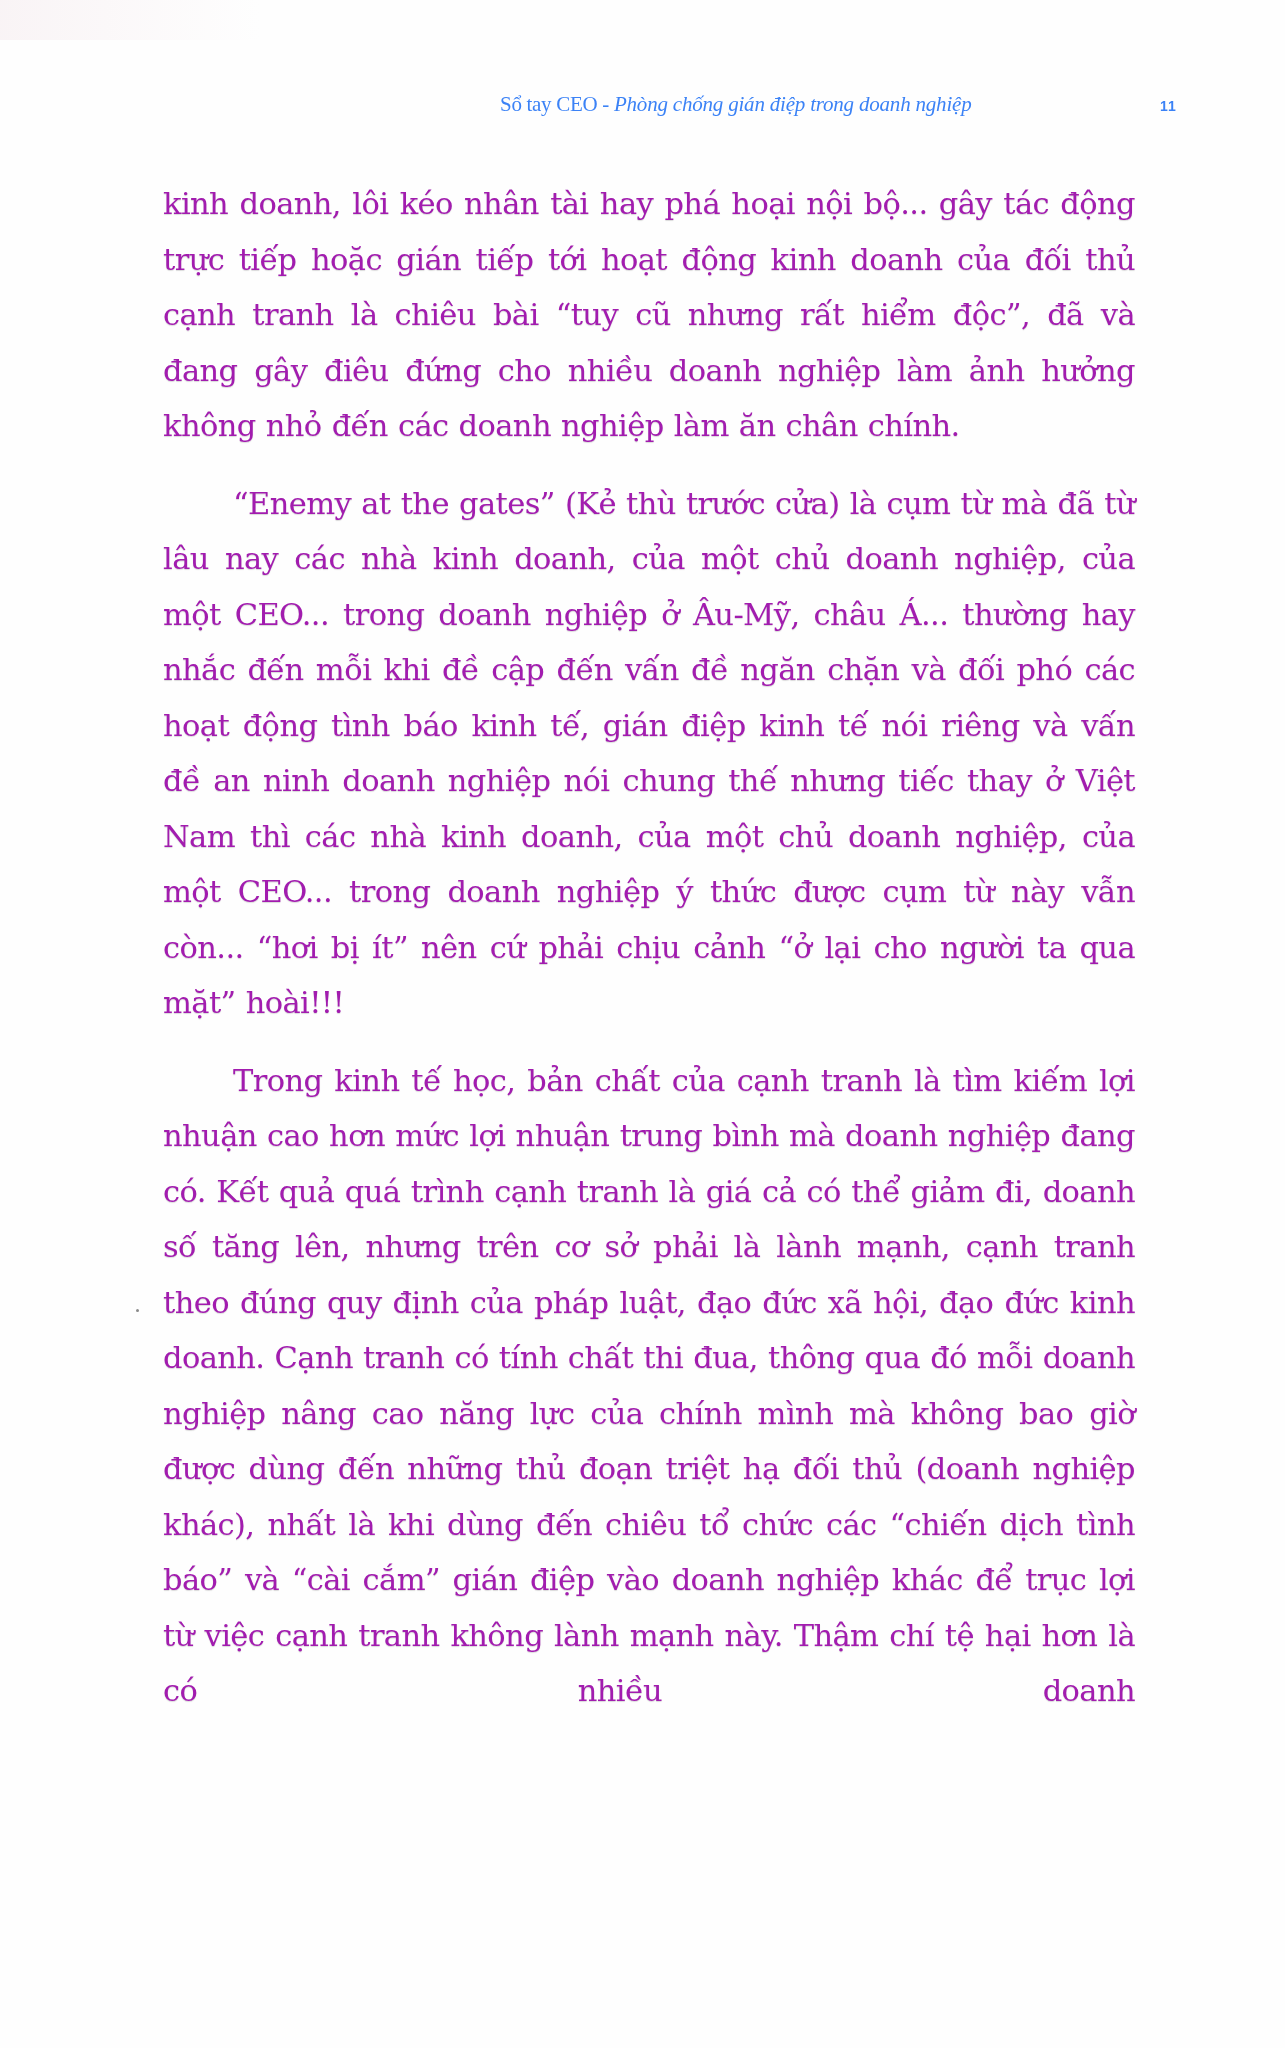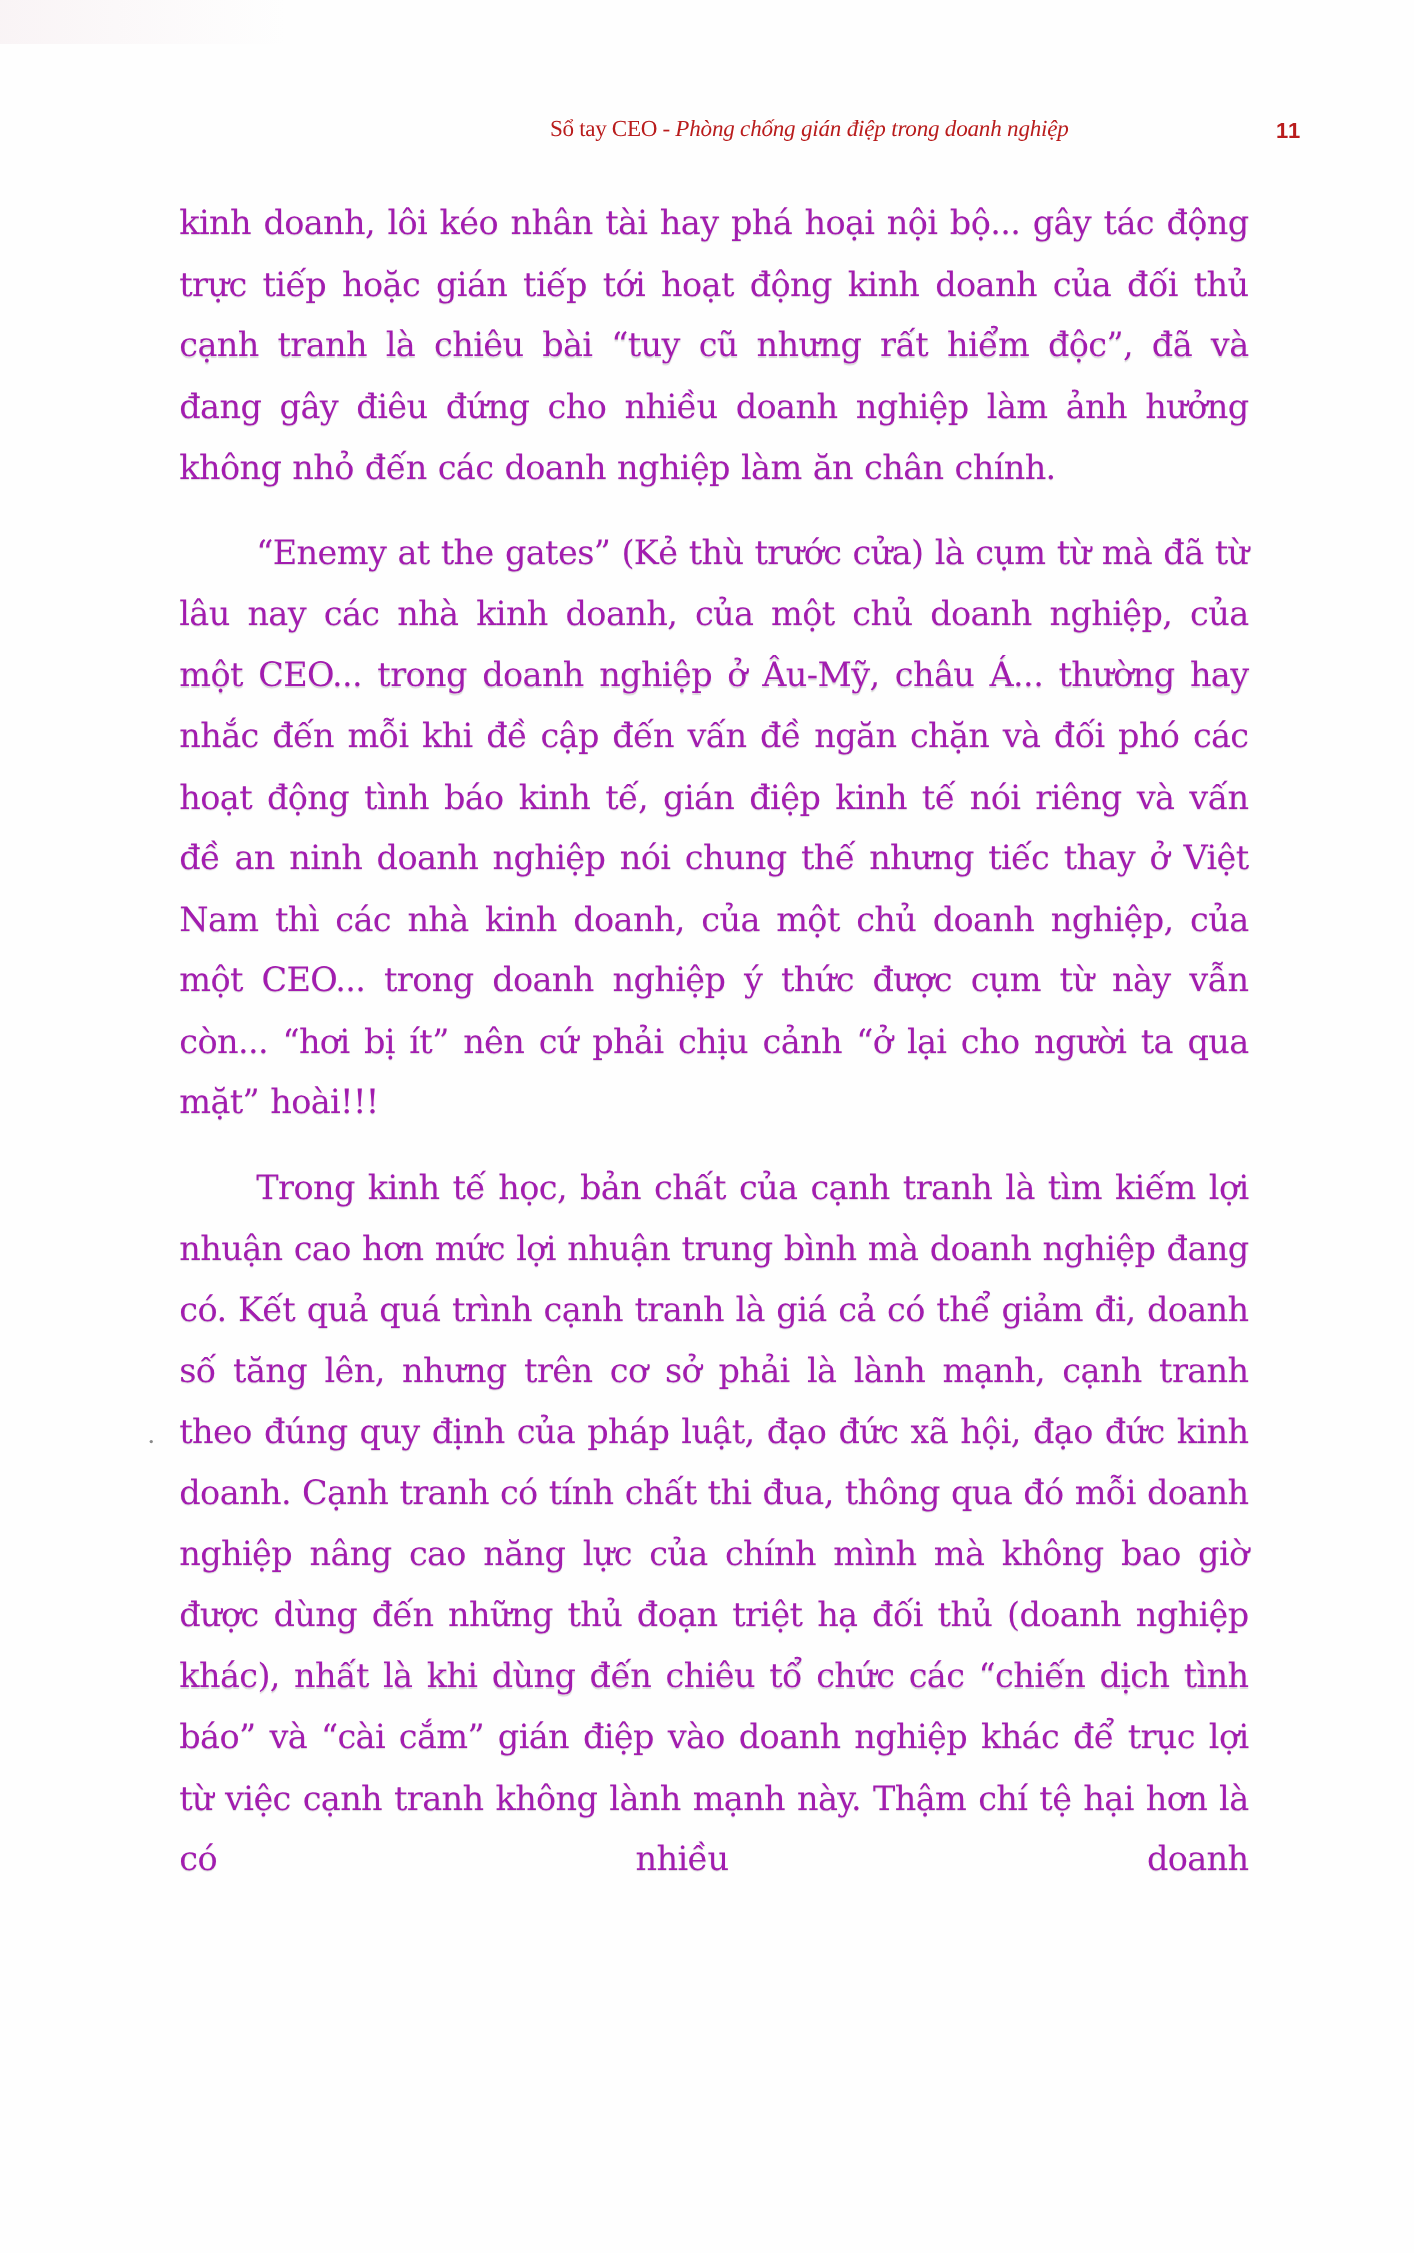--- a/index.html
+++ b/index.html
@@ -23,45 +23,45 @@
     }
     .bleed {
       position: absolute;
       left: 0; top: 0;
       width: 260px;
       height: 40px;
       background: linear-gradient(90deg, rgba(240,225,230,0.35), rgba(255,255,255,0));
     }
     .running-header {
       position: absolute;
-      top: 103px;
+      top: 90px;
       left: 500px;
       width: 690px;
       height: 30px;
       font-family: "Liberation Serif", serif;
       font-size: 21px;
       line-height: 28px;
       white-space: nowrap;
-      color: #b91c1c;
+      color: #3b82f6;
     }
     .running-header .series {
       font-style: normal;
       letter-spacing: -0.3px;
     }
     .running-header .book-title {
       font-style: italic;
       letter-spacing: -0.2px;
     }
     .running-header .page-number {
       position: absolute;
       left: 660px;
       top: 2px;
       font-family: "Liberation Sans", sans-serif;
       font-weight: bold;
-      font-size: 20px;
+      font-size: 14px;
       letter-spacing: 1px;
     }
     .body-text {
       position: absolute;
       left: 163px;
       top: 176px;
       width: 972px;
       font-family: "DejaVu Serif", serif;
       font-size: 30.5px;
       line-height: 55.5px;

